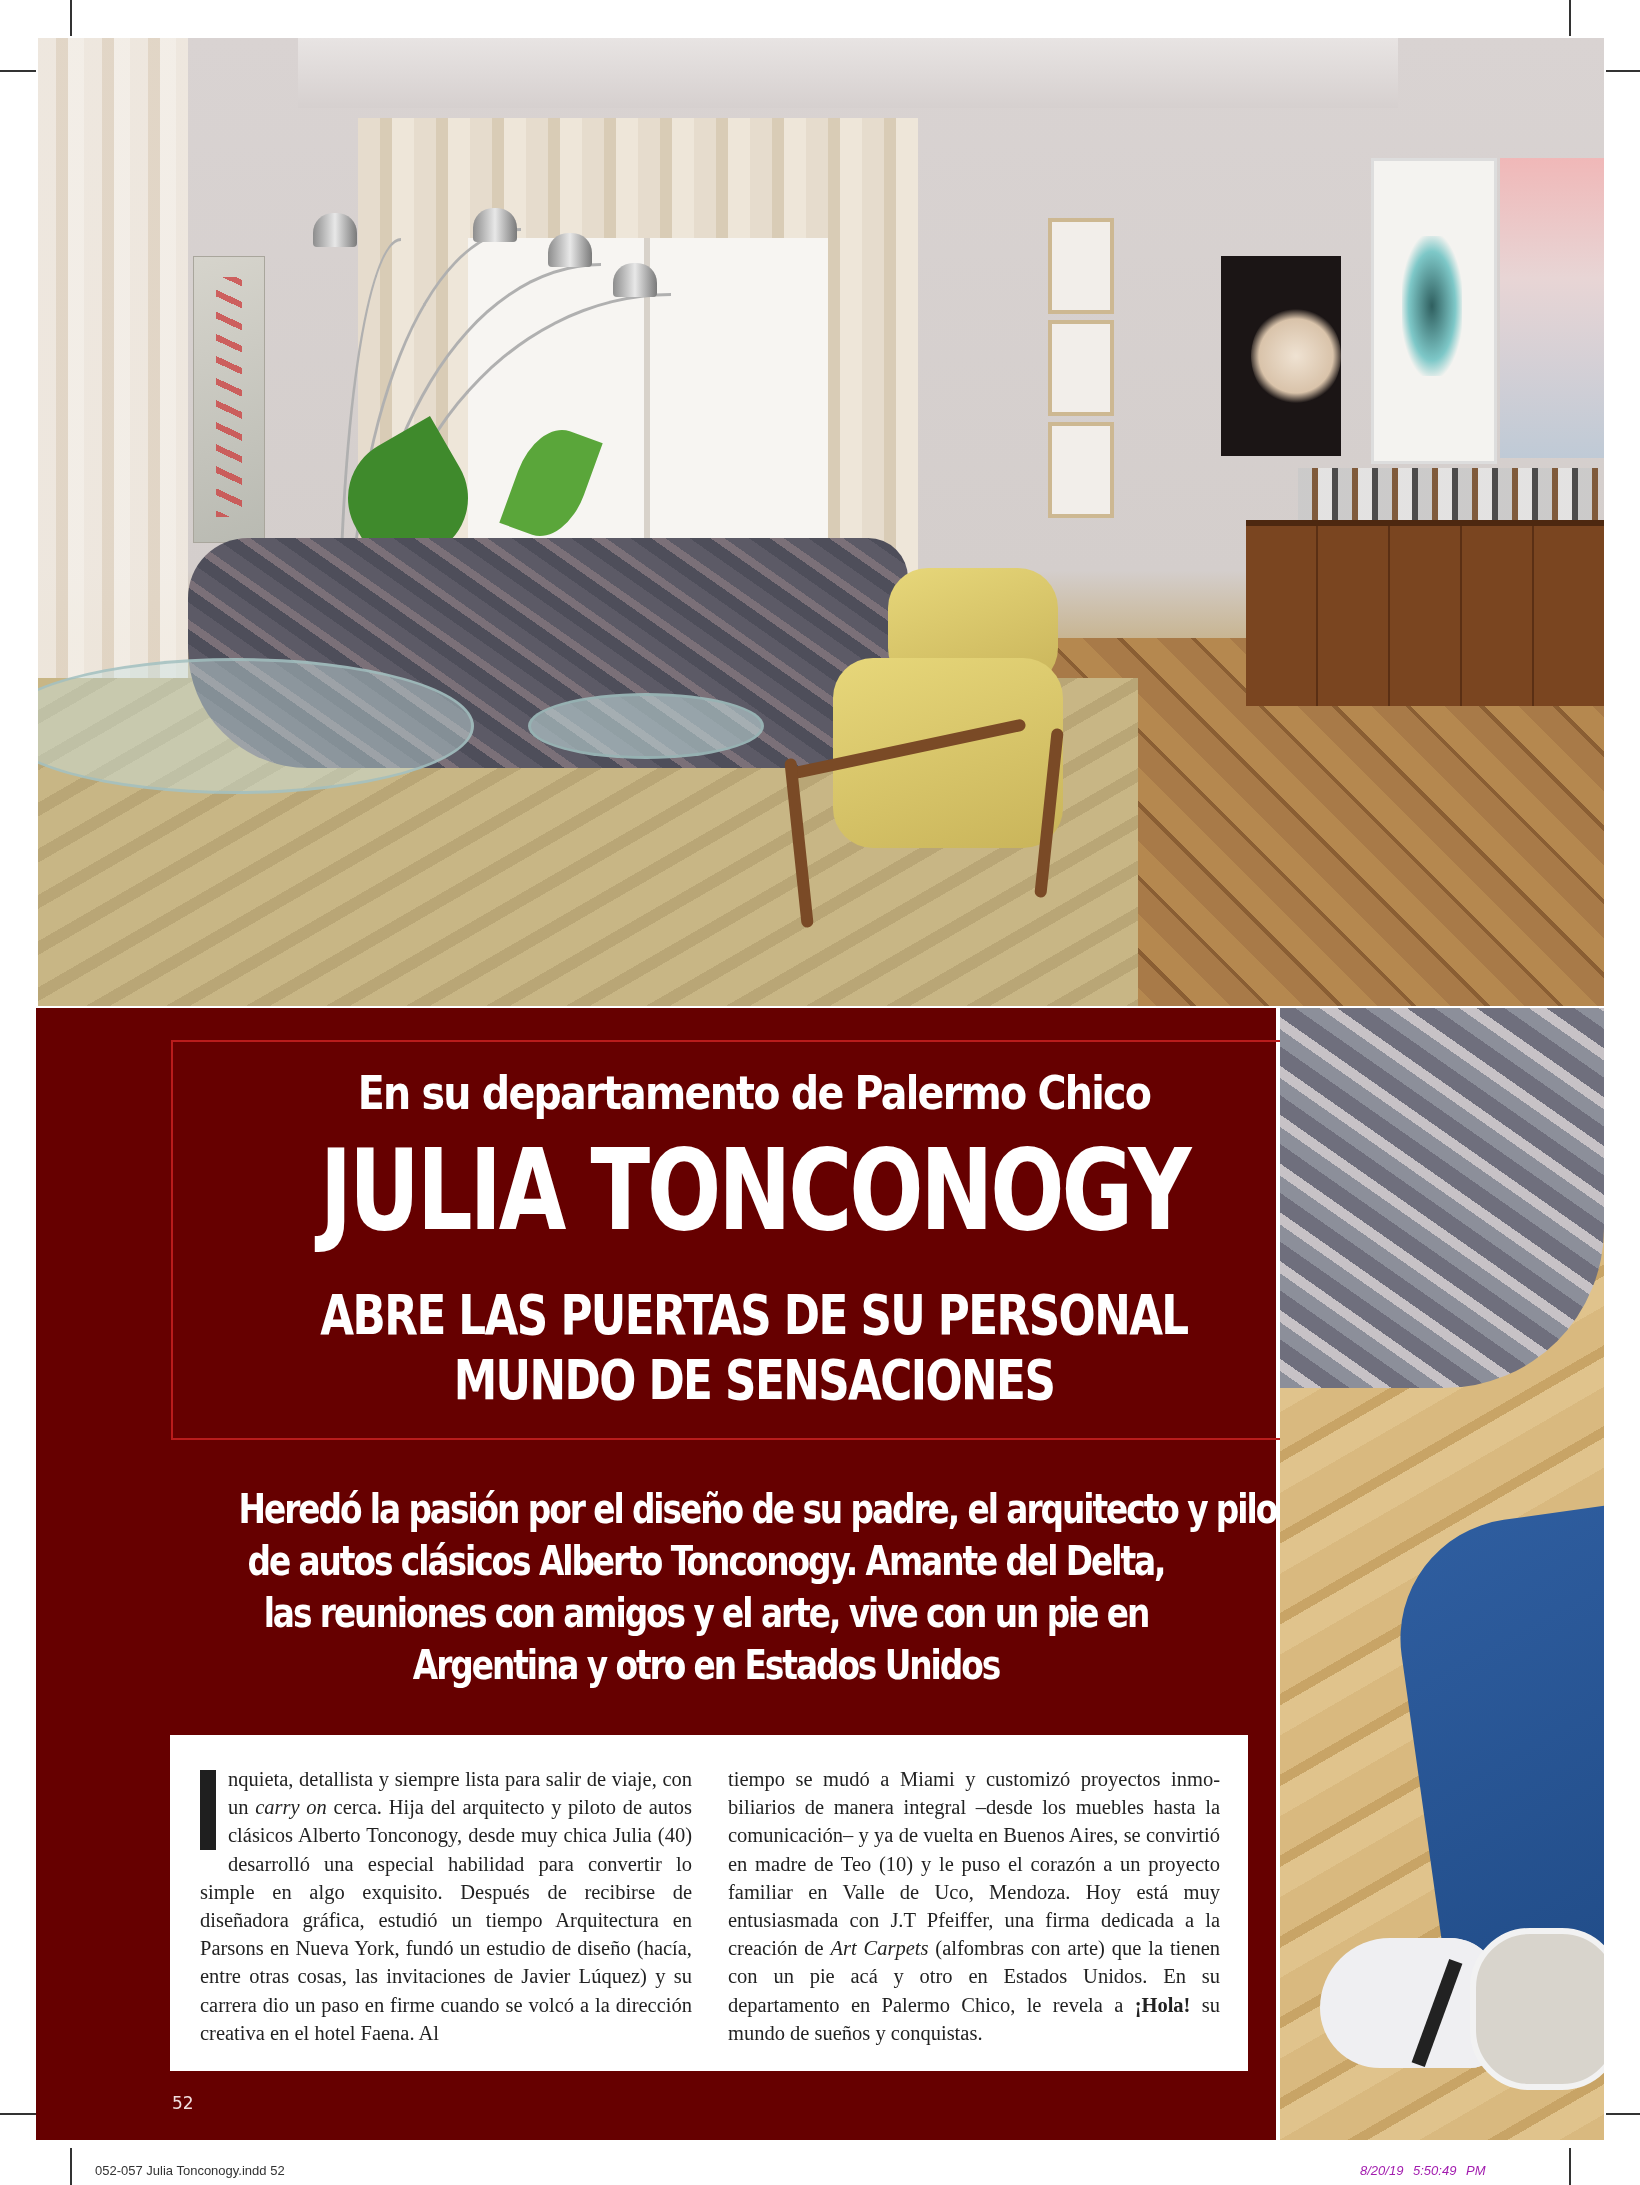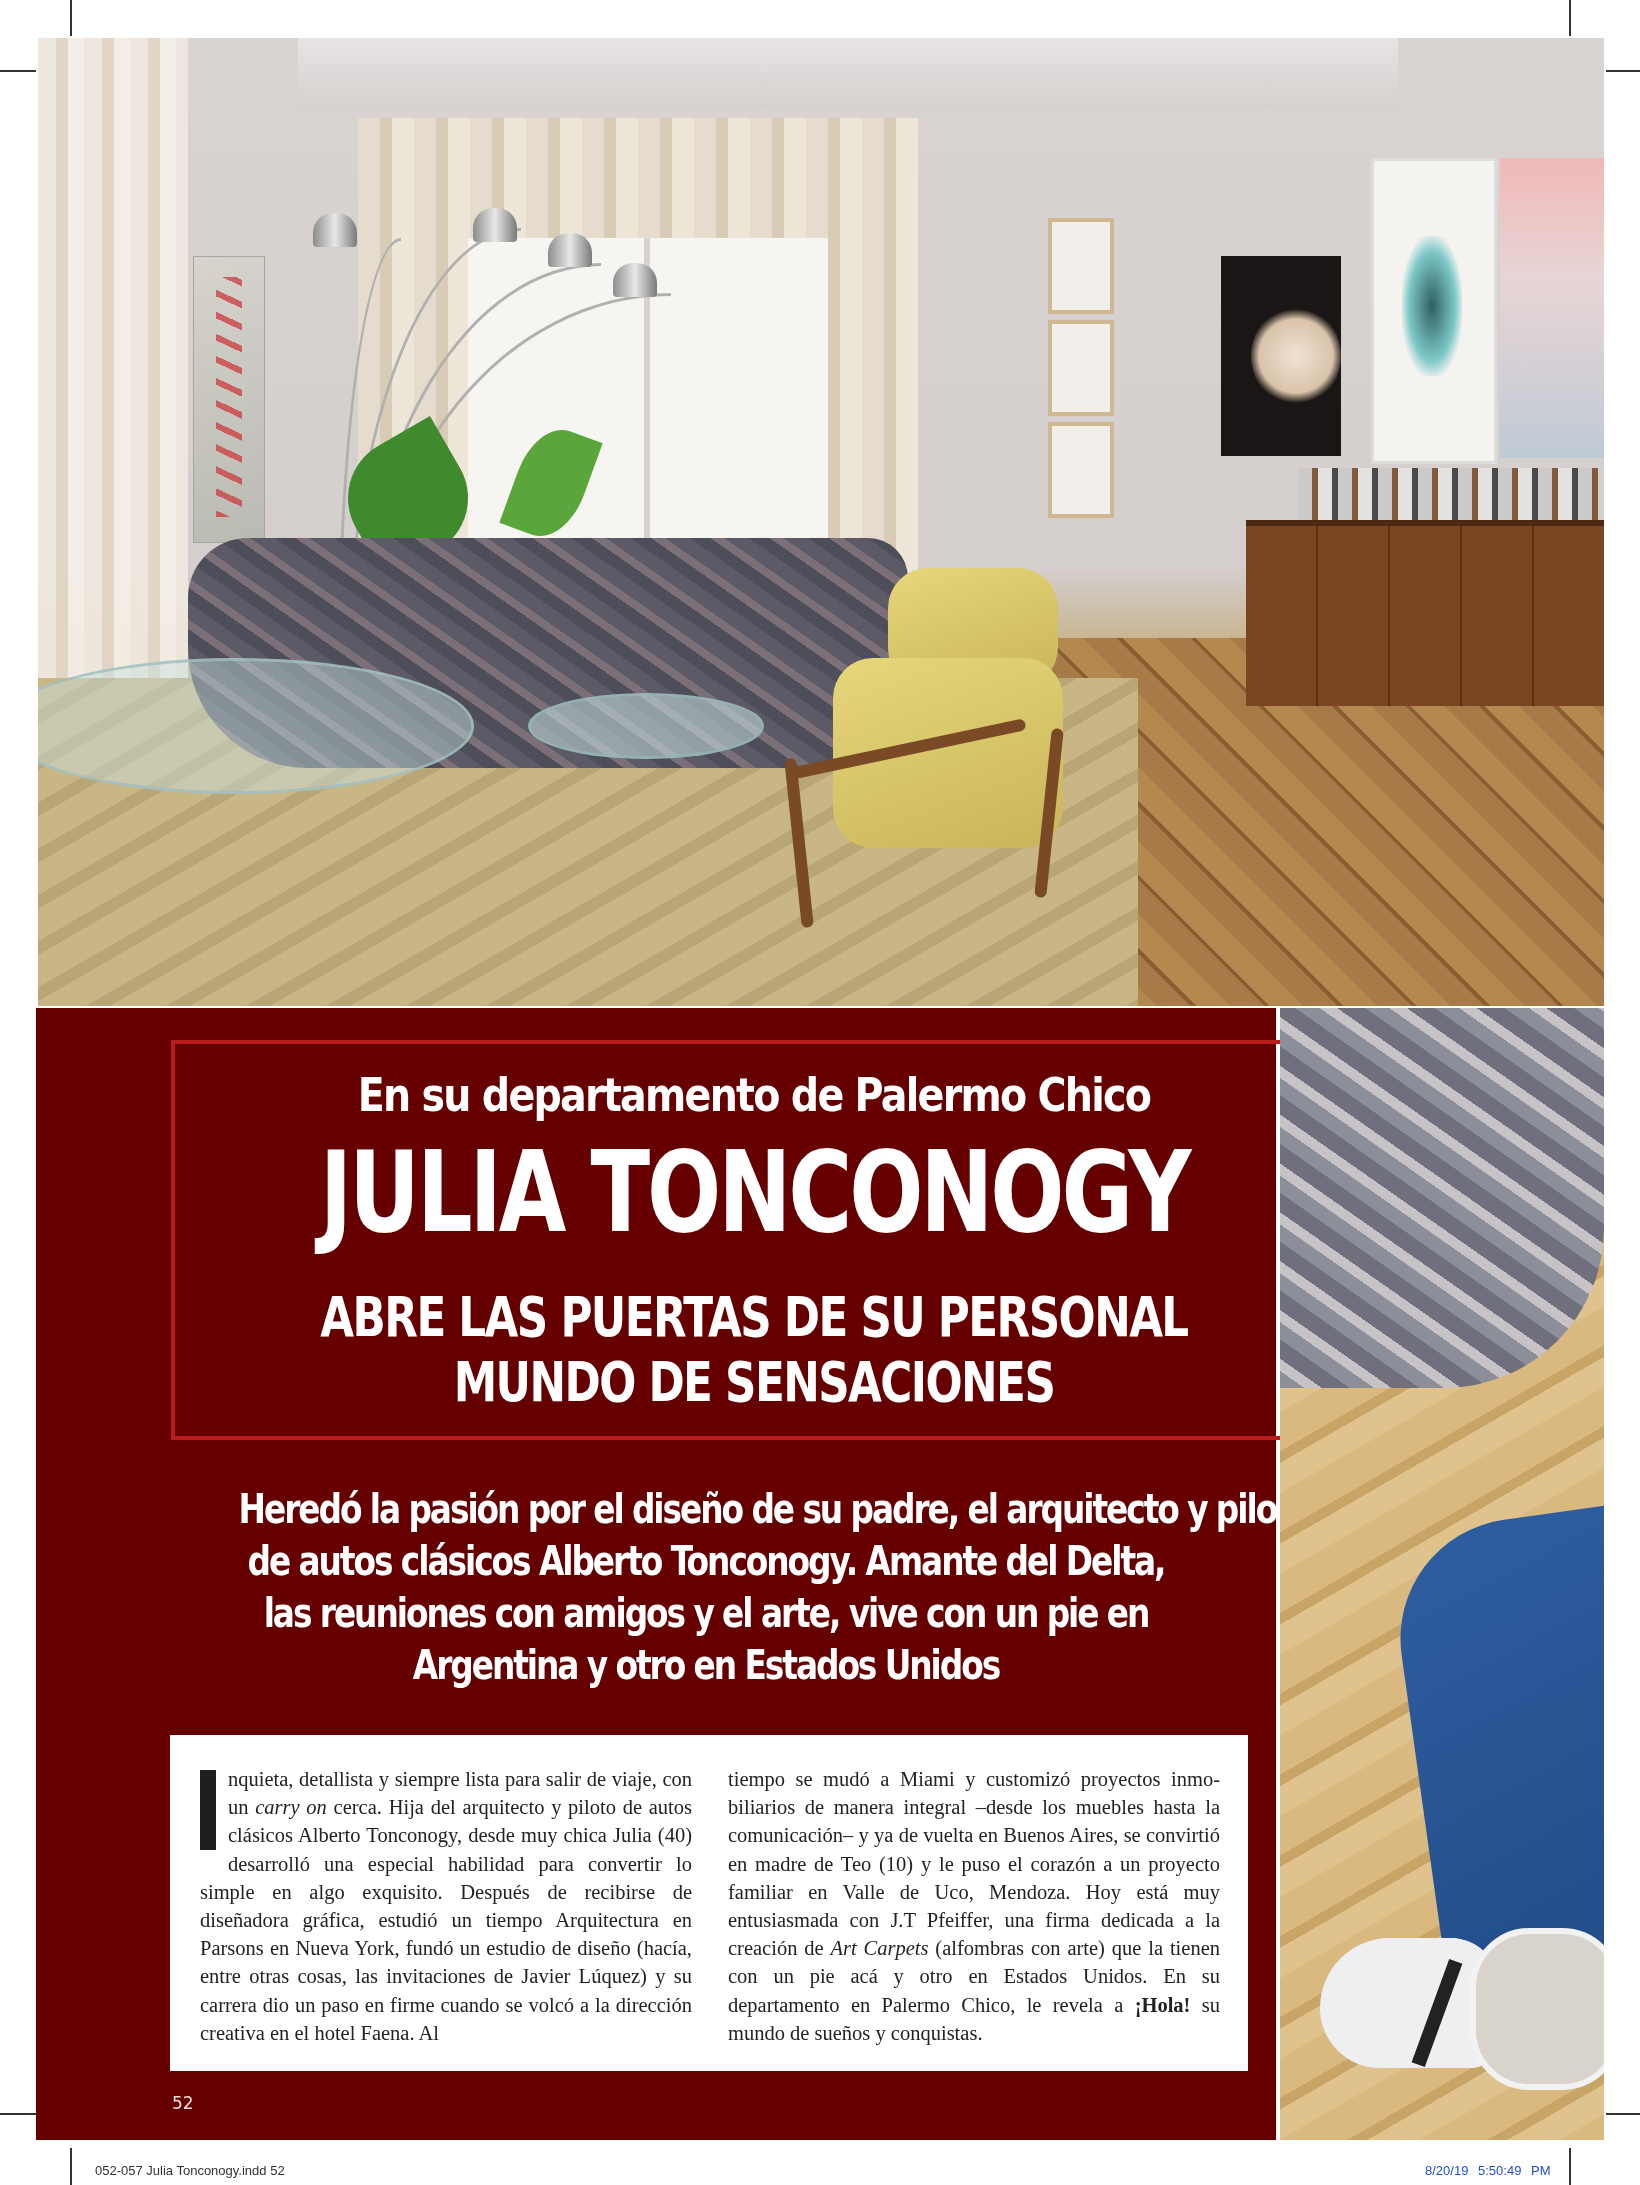--- a/index.html
+++ b/index.html
@@ -50,21 +50,21 @@
   .pink-art { position:absolute; left:1462px; top:120px; width:110px; height:300px;
             background:linear-gradient(180deg,#f0b8b8,#e8d5d5 40%,#bfcad6); }
   .sideboard { position:absolute; left:1208px; top:482px; width:358px; height:180px;
             background:repeating-linear-gradient(90deg,#7a4520 0 70px,#5a2f14 70px 72px); border-top:6px solid #4d2810; }
   .bottles { position:absolute; left:1260px; top:430px; width:300px; height:60px;
             background:repeating-linear-gradient(90deg,#c9c9c9 0 14px,#6b3d16 14px 20px,#e7e7e7 20px 34px,#2a2a2a 34px 40px); opacity:.8; }
 
   
   .red-panel { position:absolute; left:-2px; top:970px; width:1240px; height:1132px; background:#660000; }
   .gold-frame { position:absolute; left:135px; top:32px; width:1166px; height:400px;
-                border:4px solid #b91c1c; box-sizing:border-box; text-align:center; color:#fff; }
+                border:2px solid #b91c1c; box-sizing:border-box; text-align:center; color:#fff; }
   .kicker { position:absolute; left:0; right:0; top:28px; font-family:"DejaVu Sans", sans-serif; font-weight:bold;
             font-size:46px; letter-spacing:-2px; transform:scaleX(.86); transform-origin:center; line-height:1; }
   .name   { position:absolute; left:0; right:0; top:92px; font-family:"DejaVu Sans", sans-serif; font-weight:bold;
             font-size:112px; letter-spacing:-4px; transform:scaleX(.78); transform-origin:center; line-height:1; }
   .sub    { position:absolute; left:0; right:0; font-family:"DejaVu Sans", sans-serif; font-weight:bold;
             font-size:56px; letter-spacing:-2px; transform:scaleX(.78); transform-origin:center; line-height:1; }
   .sub1 { top:245px; } .sub2 { top:310px; }
   .deck { position:absolute; left:100px; top:475px; width:1140px; text-align:center; color:#fff;
           font-family:"DejaVu Sans", sans-serif; font-weight:bold; font-size:40px; letter-spacing:-2.5px;
           line-height:52px; }
@@ -86,21 +86,21 @@
           border-radius:0 0 160px 0; }
   .jeans { position:absolute; left:140px; top:510px; width:230px; height:520px; border-radius:120px 0 0 60px;
            background:linear-gradient(160deg,#2f5ea0,#1f4a85); transform:rotate(-8deg); }
   .shoe1 { position:absolute; left:40px; top:930px; width:180px; height:130px; border-radius:70px 50px 30px 60px; background:#efeff2;
            box-shadow:inset -20px 0 0 0 #efeff2; }
   .shoe1::after{ content:""; position:absolute; left:110px; top:20px; width:14px; height:110px; background:#222; transform:rotate(20deg); }
   .shoe2 { position:absolute; left:190px; top:920px; width:140px; height:150px; border-radius:60px; background:#d8d4cc;
            border:6px solid #f2f2f2; }
 
   .footer-left  { position:absolute; left:95px; top:2163px; font-family:"Liberation Sans", sans-serif; font-size:13px; color:#333;text-align:right; }
-  .footer-right { position:absolute; left:1425px; top:2163px; font-family:"Liberation Sans", sans-serif; font-size:13px; color:#1d4ed8; word-spacing:6px; }
+  .footer-right { position:absolute; left:1360px; top:2163px; font-family:"Liberation Sans", sans-serif; font-size:13px; color:#a21caf; word-spacing:6px;font-style:italic; }
 </style>
 </head>
 <body>
 
 <div class="crop" style="left:70px;top:0;width:2px;height:36px;"></div>
 <div class="crop" style="left:0;top:70px;width:36px;height:2px;"></div>
 <div class="crop" style="left:1569px;top:0;width:2px;height:36px;"></div>
 <div class="crop" style="left:1606px;top:70px;width:34px;height:2px;"></div>
 <div class="crop" style="left:70px;top:2148px;width:2px;height:37px;"></div>
 <div class="crop" style="left:0;top:2113px;width:36px;height:2px;"></div>

